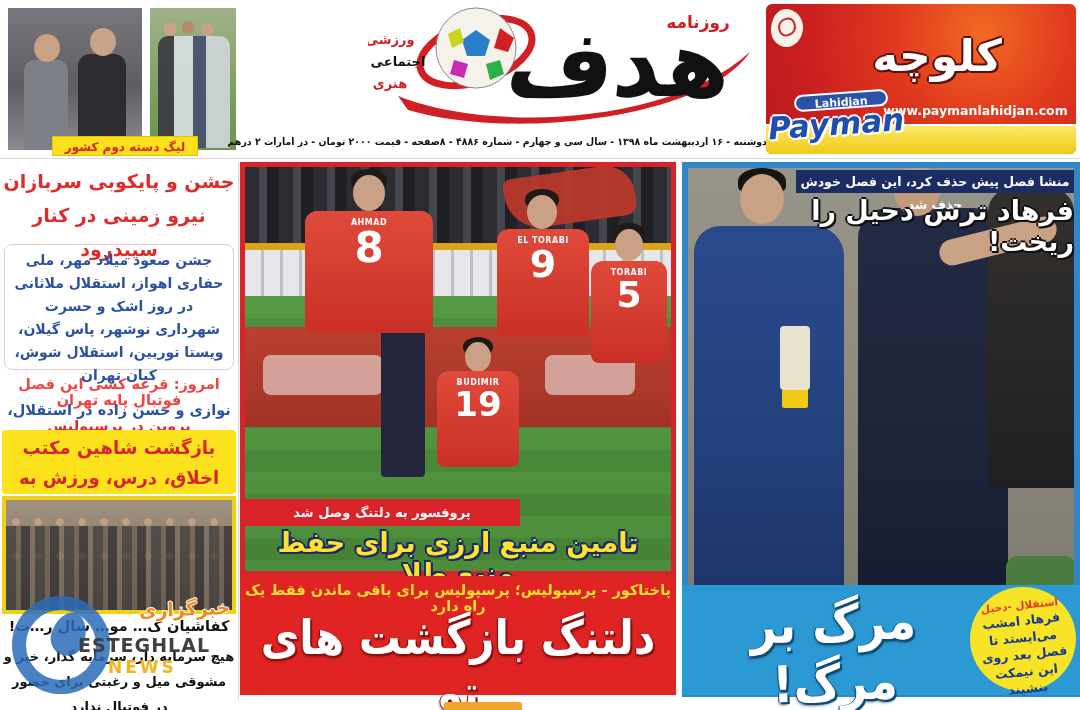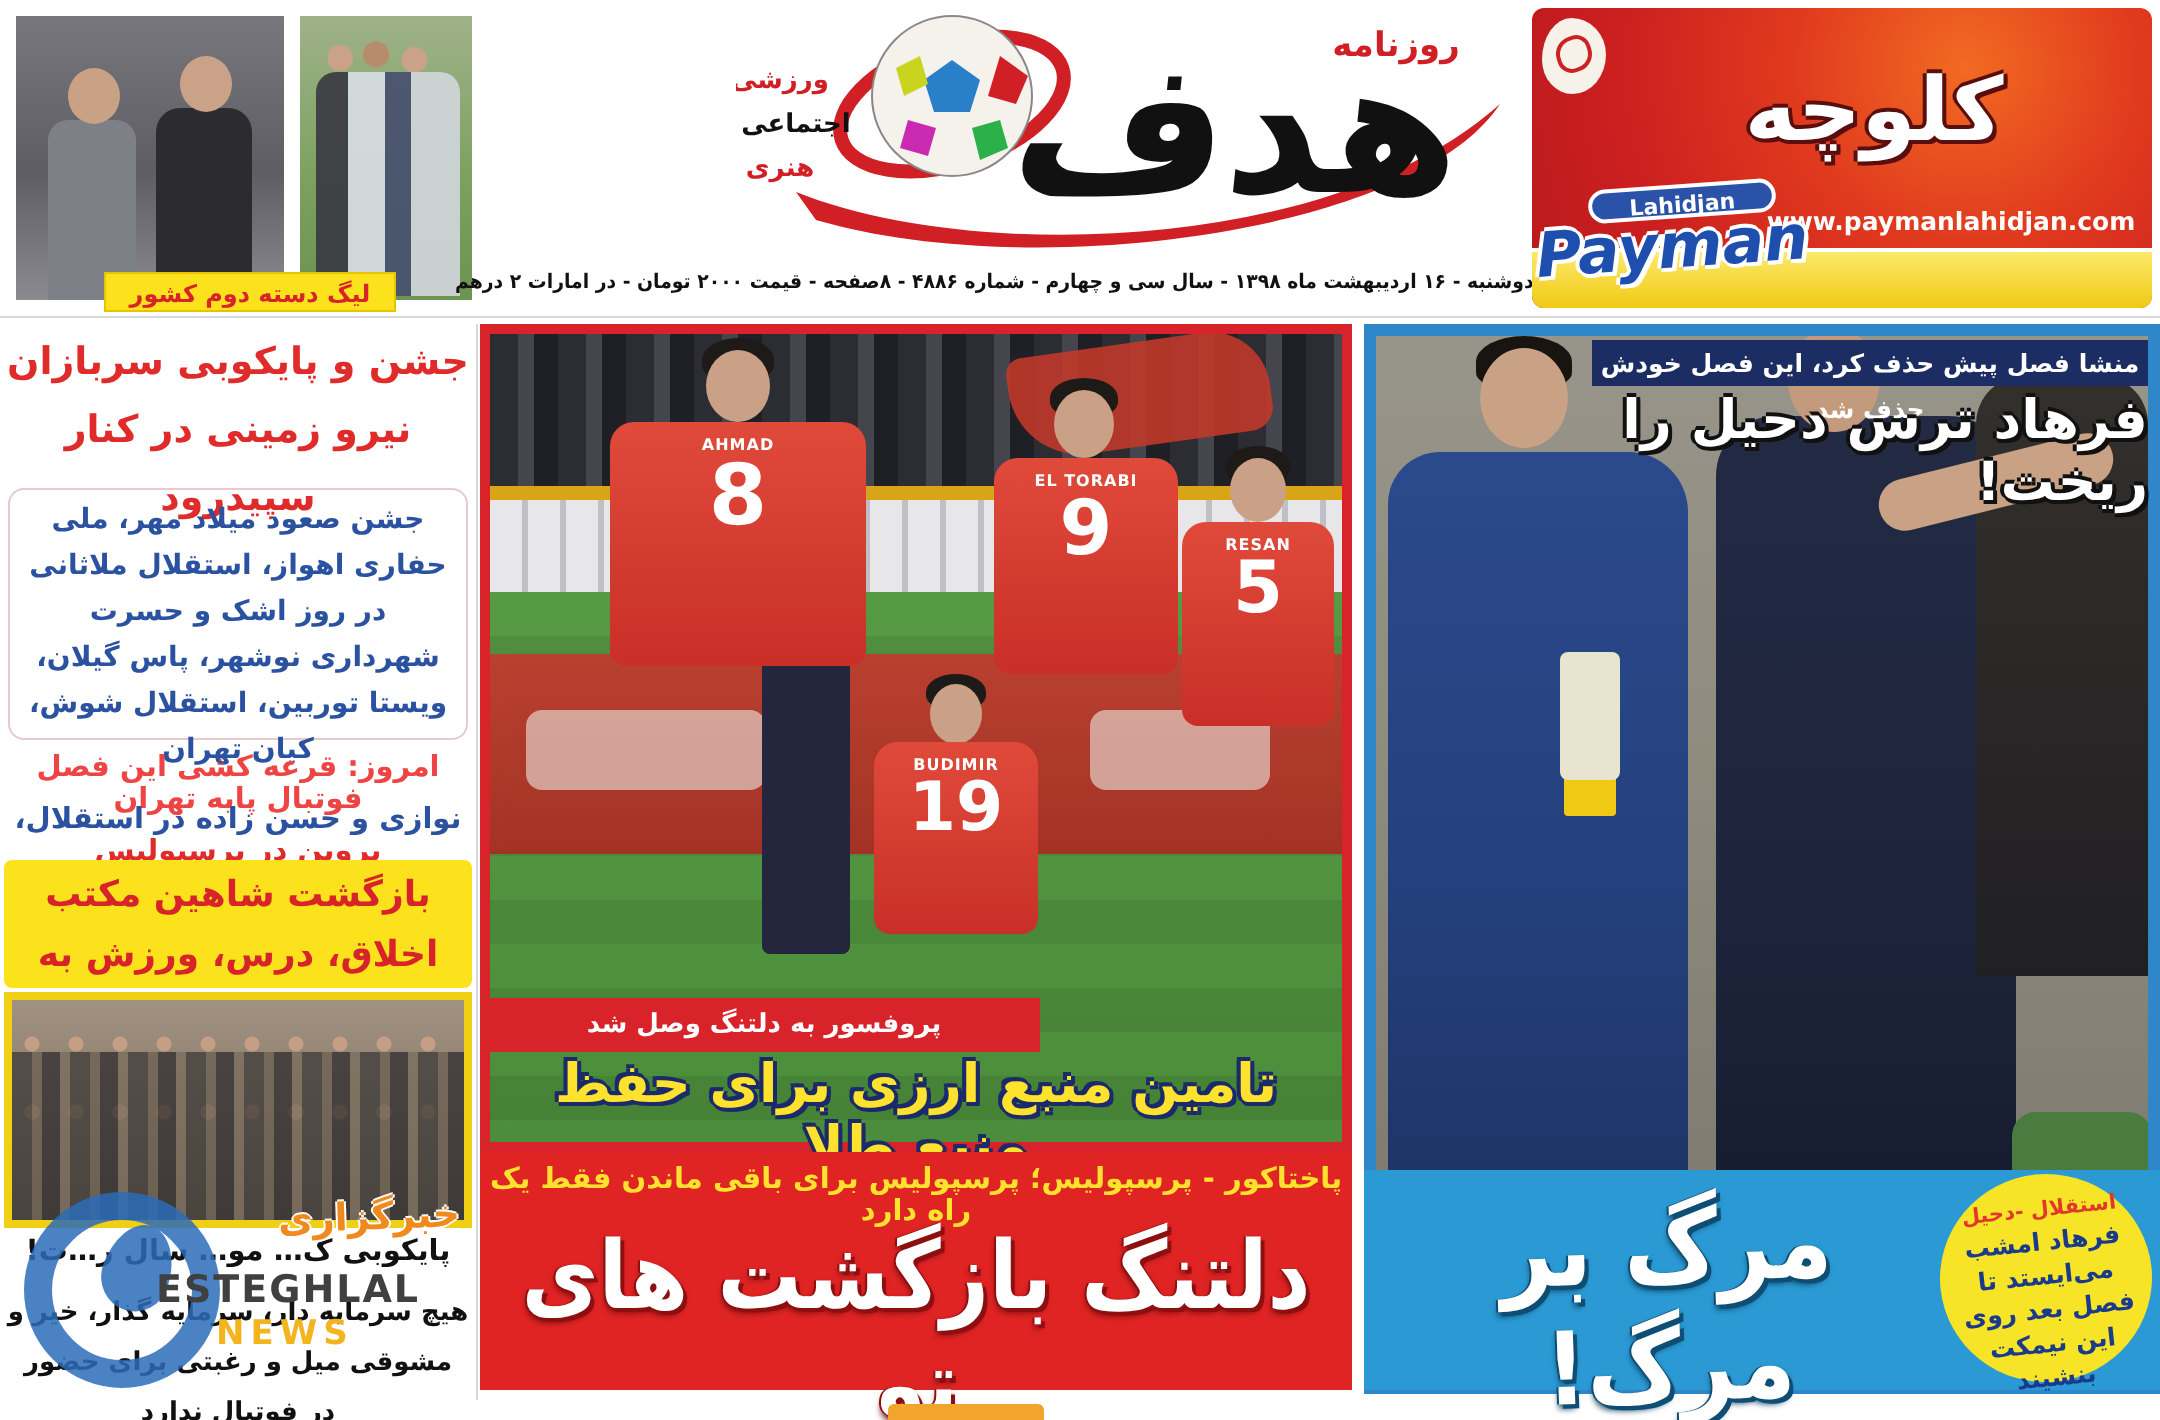--- a/index.html
+++ b/index.html
@@ -218,21 +218,21 @@
   <span class="red"> پروین در پرسپولیس</span>
 </div>
 
 <div class="abs lc-yellow ctr rtl">بازگشت شاهین مکتب اخلاق، درس، ورزش به فوتبال تهران</div>
 
 <div class="abs lc-photo">
   <span class="heads"></span>
   <span class="rows"></span>
 </div>
 
-<div class="abs lc-kafashian ctr rtl">پایکوبی ک… مو… سال ر…ت!</div>
+<div class="abs lc-kafashian ctr rtl">کفاشیان ک… مو… سال ر…ت!</div>
 <div class="abs lc-bottom ctr rtl">هیچ سرمایه دار، سرمایه گذار، خیر و مشوقی میل و رغبتی برای حضور در فوتبال ندارد</div>
 
 <div class="abs wm wm-circle"></div>
 <div class="abs wm wm-drop"></div>
 <div class="abs wm wm-agency rtl">خبرگزاری</div>
 <div class="abs wm wm-brand">ESTEGHLAL</div>
 <div class="abs wm wm-news">NEWS</div>
 
 <div class="abs c-photo">
   <div class="c-crowd"></div>
@@ -259,21 +259,21 @@
     <span class="head" style="left:30px; top:6px; width:30px; height:34px;"></span>
     <span class="torso" style="left:0; top:40px; width:92px; height:108px;">
       <span class="pname">EL TORABI</span>
       <span class="pnum" style="font-size:38px;">9</span>
     </span>
   </div>
   <div class="player" style="left:346px; top:56px;">
     <span class="hair" style="left:22px; top:0; width:32px; height:20px;"></span>
     <span class="head" style="left:24px; top:6px; width:28px; height:32px;"></span>
     <span class="torso" style="left:0; top:38px; width:76px; height:102px;">
-      <span class="pname">RESAN</span>
+      <span class="pname">TORABI</span>
       <span class="pnum" style="font-size:36px;">5</span>
     </span>
   </div>
   <div class="player" style="left:192px; top:170px;">
     <span class="hair" style="left:26px; top:0; width:30px; height:18px;"></span>
     <span class="head" style="left:28px; top:5px; width:26px; height:30px;"></span>
     <span class="torso" style="left:0; top:34px; width:82px; height:96px;">
       <span class="pname">BUDIMIR</span>
       <span class="pnum" style="font-size:34px;">19</span>
     </span>

